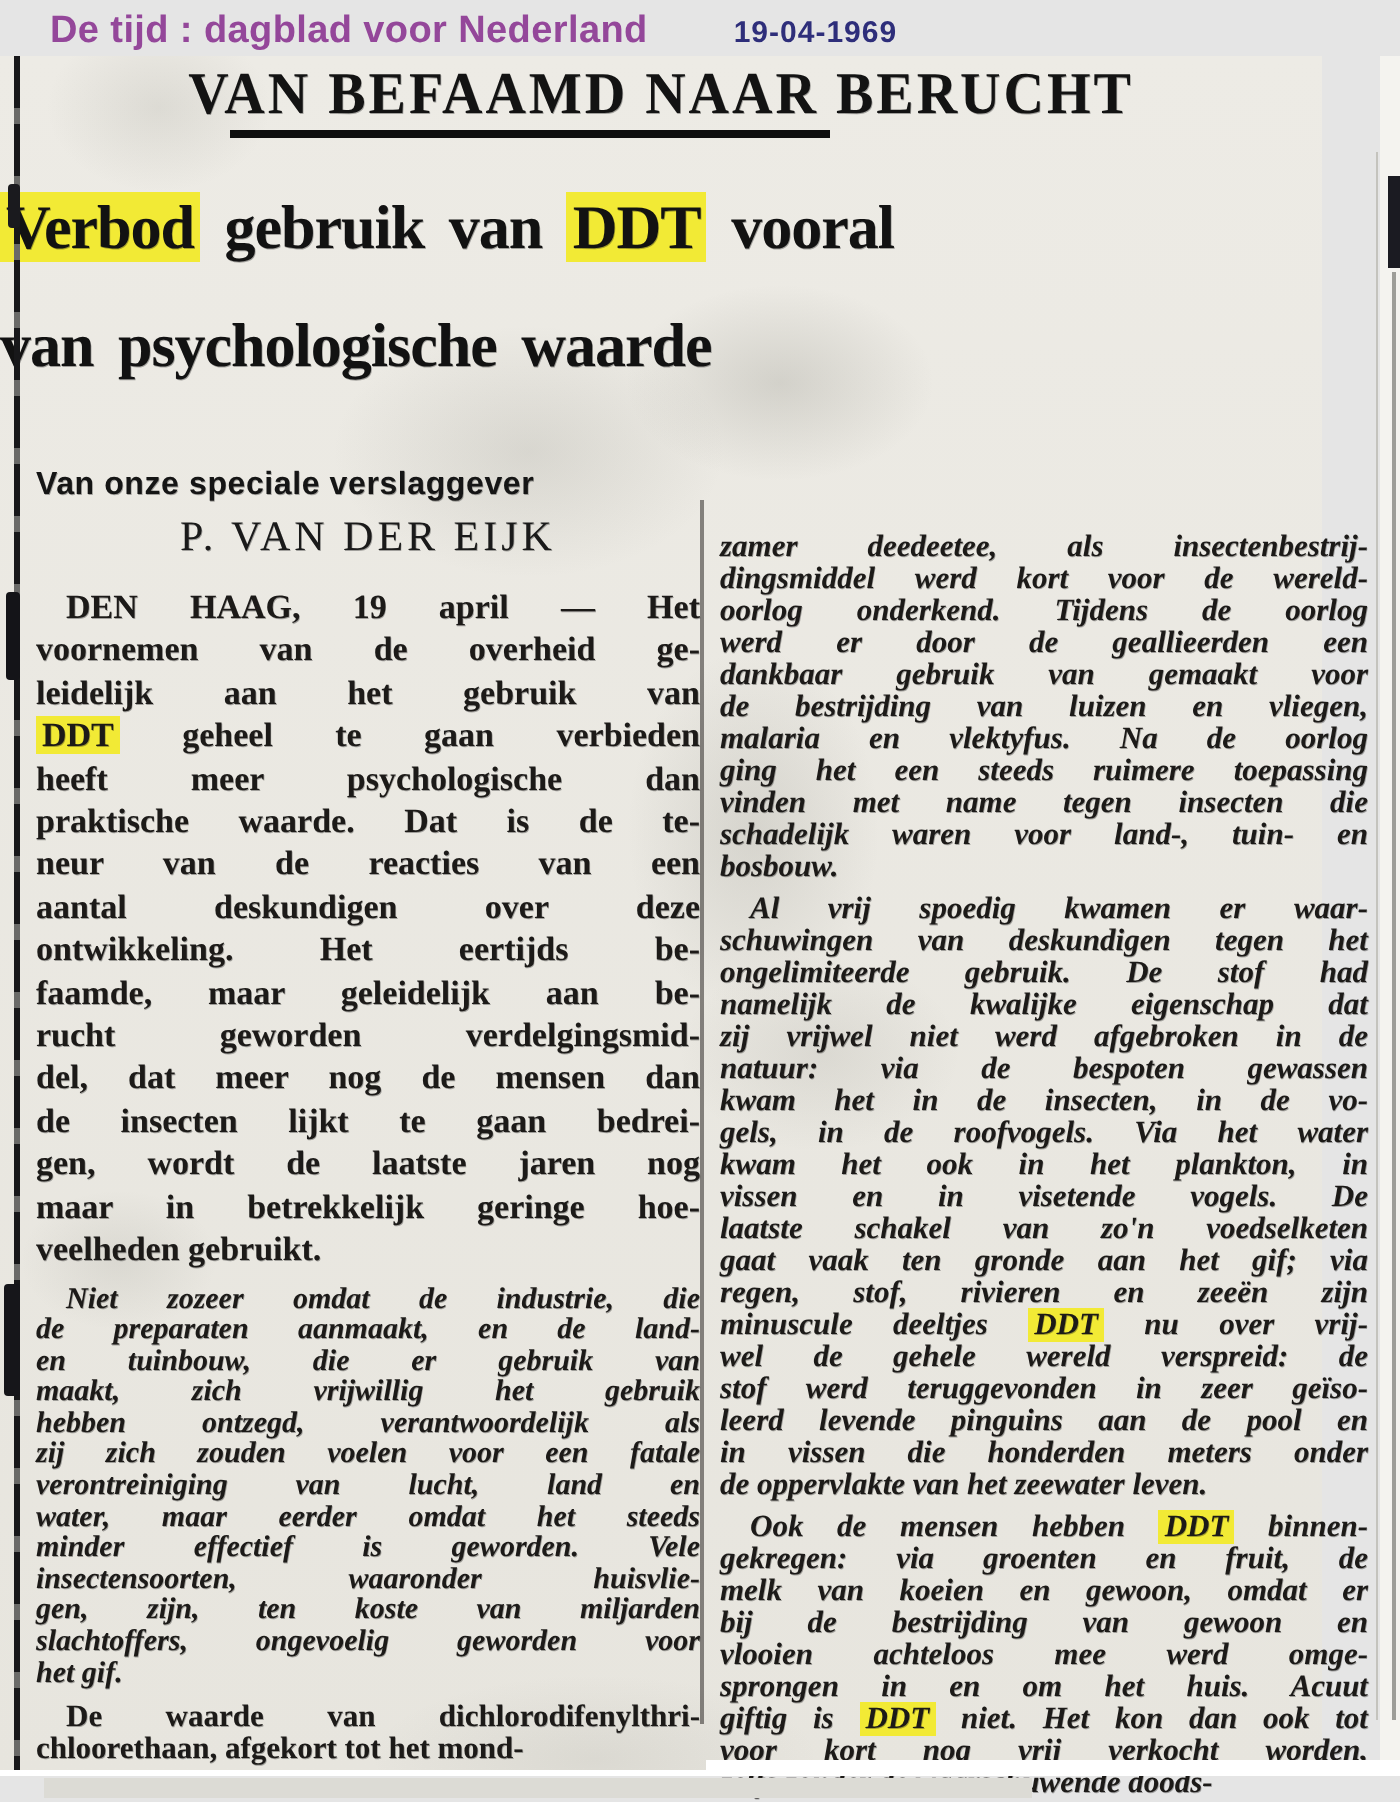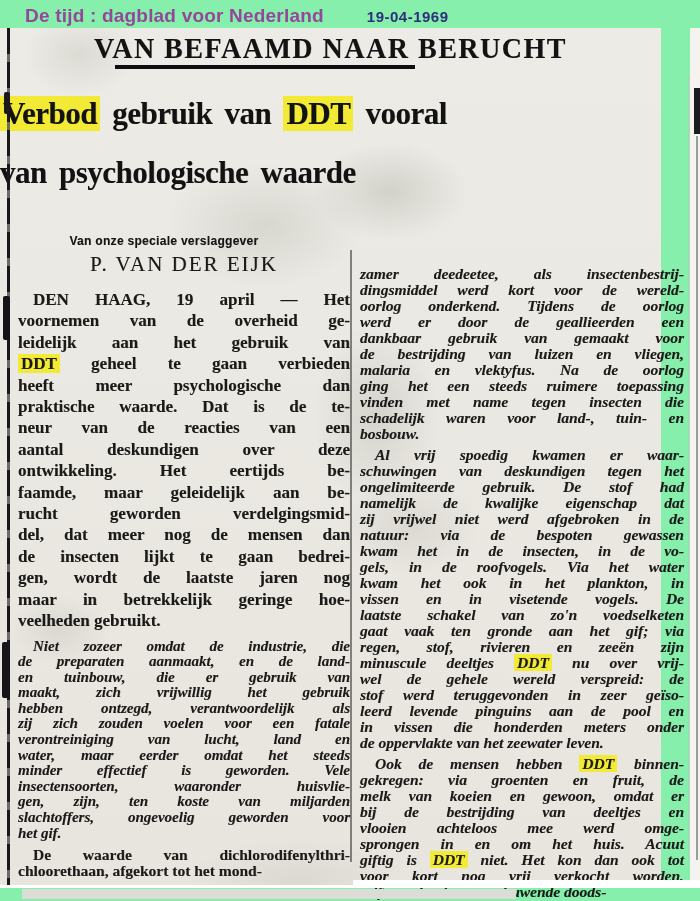--- a/index.html
+++ b/index.html
@@ -1,16 +1,16 @@
 <!DOCTYPE html>
 <html style="--hl: #f2ea35; --purple: #94479a; --navy: #2e2e7a; --paper: #eae8e2; --ink: #1c1a18;"><head>
 <meta charset="utf-8">
 <style>
   html,body{margin:0;padding:0;background:#ffffff;}
-  .page{position:relative;width:700px;height:901px;background:#86efac;overflow:hidden;
+  .page{position:relative;width:700px;height:901px;background:#e5e5e5;overflow:hidden;
         font-family:"Liberation Serif",serif;color:var(--ink,#1c1a18);}
 
   
   .site-header{position:absolute;top:5px;left:25px;width:660px;display:flex;align-items:baseline;
                font-family:"Liberation Sans",sans-serif;}
   .src{font-weight:700;font-size:19px;color:var(--purple,#94479a);letter-spacing:.2px;}
   .date{font-weight:700;font-size:15px;color:var(--navy,#2e2e7a);margin-left:43px;letter-spacing:.5px;}
 
   
   .clipping{position:absolute;left:0;top:28px;width:661px;height:860px;
@@ -31,22 +31,22 @@
 
   .headline{position:absolute;top:56px;left:0;width:100%;text-align:left;
             font-weight:700;font-size:31px;line-height:59px;color:#121212;word-spacing:5px;letter-spacing:-0.5px;}
   .hl{background:var(--hl,#f2ea35);padding:0 3px;}
 
   .col{position:absolute;}
   .col-left{left:18px;top:206px;width:332px;}
   .col-right{left:360px;top:238px;width:324px;font-size:15px;line-height:15.4px;font-weight:700;}
   .divider{position:absolute;left:350px;top:222px;width:2px;height:612px;background:rgba(45,42,40,.55);}
 
-  .byline-label{font-family:"Liberation Sans",sans-serif;font-weight:700;font-size:12px;
-                text-align:center;padding-right:40px;letter-spacing:.3px;color:#151515;}
+  .byline-label{font-family:"Liberation Sans",sans-serif;font-weight:700;font-size:16px;
+                text-align:left;padding-right:40px;letter-spacing:.3px;color:#151515;}
   .byline-author{font-size:21px;letter-spacing:2px;text-align:center;margin-top:4px;color:#1a1a1a;}
 
   .block{margin-top:6px;}
   .block .line{text-align:justify;text-align-last:justify;}
   .block .line.last{text-align-last:left;}
   .block.indent .line:first-child{text-indent:15px;}
   .block.lead{font-size:17px;line-height:21.4px;font-weight:700;margin-top:12px;}
   .block.italic{font-style:italic;font-size:15px;line-height:15.6px;font-weight:700;margin-top:7px;}
   .block.normal{font-size:15.5px;line-height:16px;font-weight:700;}
   .col-right .block{margin-top:0;font-style:italic;}
@@ -164,21 +164,21 @@
           <div class="line"><span>wel de gehele wereld verspreid: de</span></div>
           <div class="line"><span>stof werd teruggevonden in zeer geïso-</span></div>
           <div class="line"><span>leerd levende pinguins aan de pool en</span></div>
           <div class="line"><span>in vissen die honderden meters onder</span></div>
           <div class="line last"><span>de oppervlakte van het zeewater leven.</span></div>
         </div>
         <div class="block normal indent">
           <div class="line"><span>Ook de mensen hebben </span><span class="hl">DDT</span><span> binnen-</span></div>
           <div class="line"><span>gekregen: via groenten en fruit, de</span></div>
           <div class="line"><span>melk van koeien en gewoon, omdat er</span></div>
-          <div class="line"><span>bij de bestrijding van deeltjes en</span></div>
+          <div class="line"><span>bij de bestrijding van gewoon en</span></div>
           <div class="line"><span>vlooien achteloos mee werd omge-</span></div>
           <div class="line"><span>sprongen in en om het huis. Acuut</span></div>
           <div class="line"><span>giftig is </span><span class="hl">DDT</span><span> niet. Het kon dan ook tot</span></div>
           <div class="line"><span>voor kort nog vrij verkocht worden,</span></div>
           <div class="line last"><span>zelfs zonder de waarschuwende doods-</span></div>
         </div>
       </div>
 
     <div class="left-edge"></div>
     <div class="left-blob1"></div>

